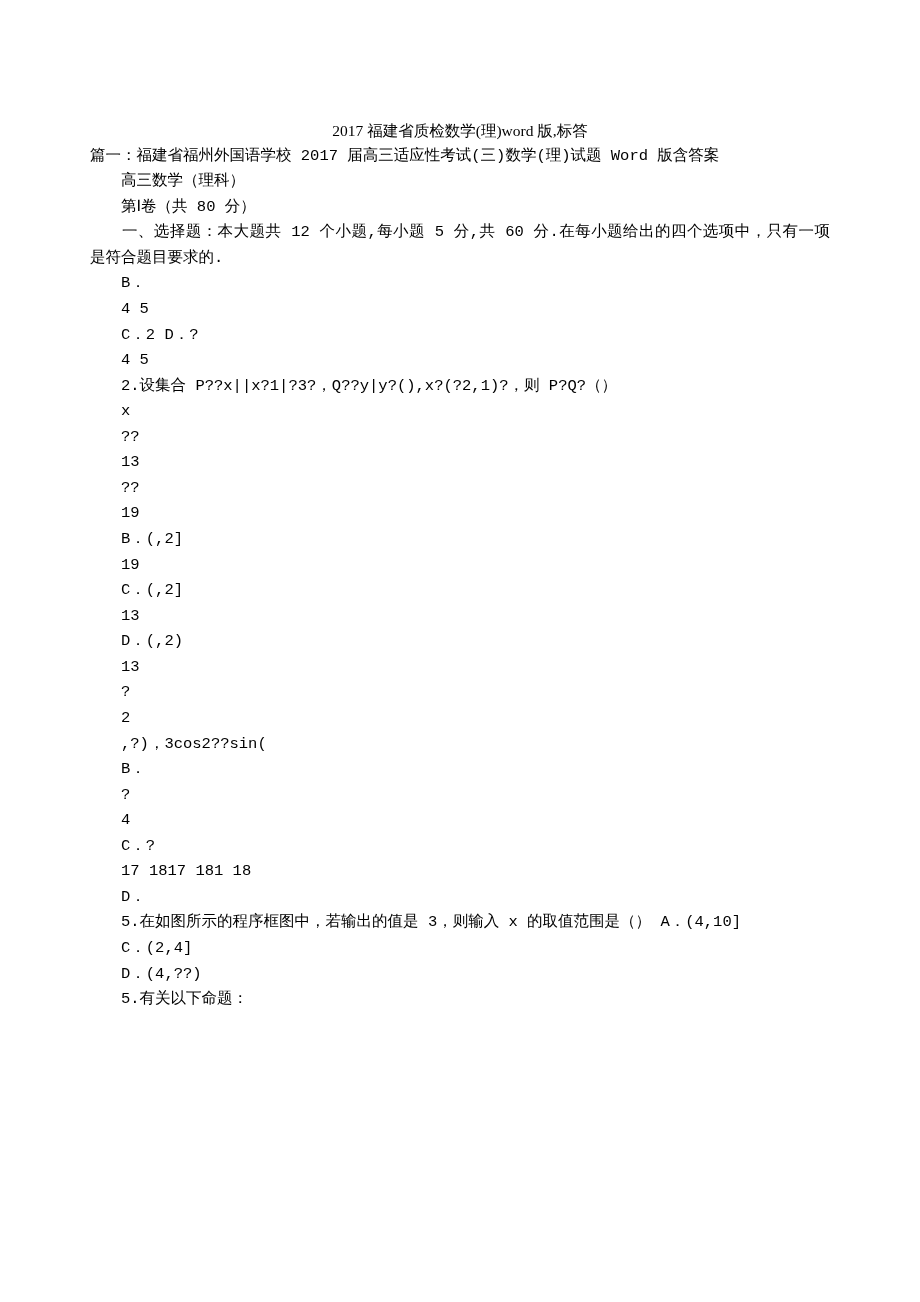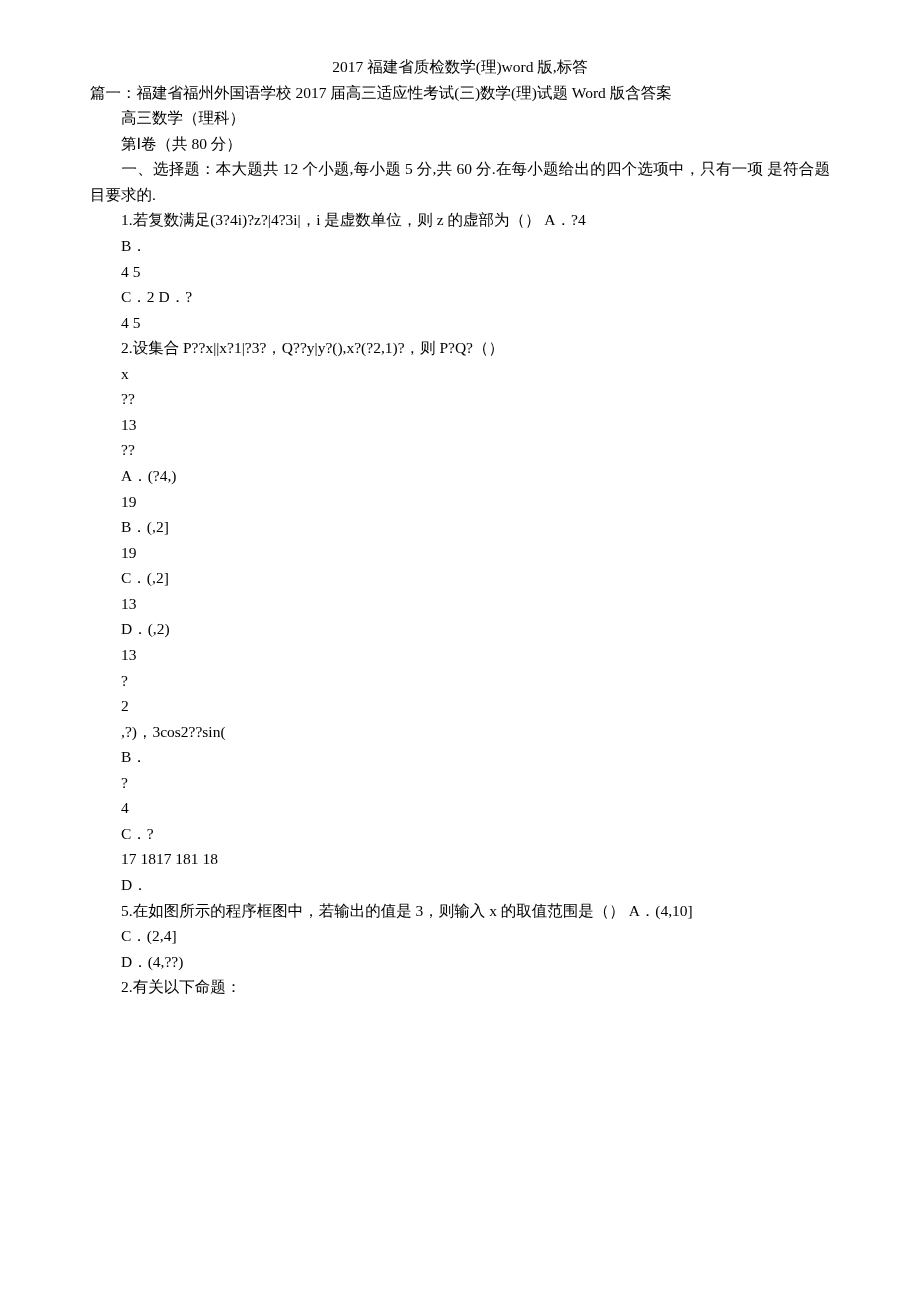--- a/index.html
+++ b/index.html
@@ -8,75 +8,74 @@
     background: #fff;
     font-family: "SimSun", "宋体", serif;
     font-size: 15.5px;
     line-height: 1.65;
     color: #000;
   }
   .page {
     width: 920px;
     min-height: 1302px;
     box-sizing: border-box;
-    padding: 54px 90px 60px 90px;
+    padding: 118px 90px 60px 90px;
     position: relative;
   }
   .doc-title {
     text-align: center;
     font-size: 15.5px;
     margin-bottom: 4px;
   }
   .justify {
     text-align: justify;
     text-justify: inter-ideograph;
+    font-family: Liberation Mono, monospace;
   }
   .flush {
     text-indent: 0;
   }
   .para {
     margin: 0;
   }
 </style>
 </head>
 <body>
 
 <div class="page">
 
   <p class="para doc-title">2017 福建省质检数学(理)word 版,标答</p>
 
   <p class="para justify flush">篇一：福建省福州外国语学校 2017 届高三适应性考试(三)数学(理)试题  Word 版含答案</p>
   <p class="para justify flush">　　高三数学（理科）</p>
   <p class="para justify flush">　　第Ⅰ卷（共 80 分）</p>
   <p class="para justify flush">　　一、选择题：本大题共 12 个小题,每小题 5 分,共 60 分.在每小题给出的四个选项中，只有一项  是符合题目要求的.</p>
-  <p class="para justify flush">　　1.若复数满足(3?4i)?z?|4?3i|，i 是虚数单位，则 z 的虚部为（）   A．?4</p>
   <p class="para justify flush">　　B．</p>
   <p class="para justify flush">　　4 5</p>
   <p class="para justify flush">　　C．2 D．?</p>
   <p class="para justify flush">　　4 5</p>
   <p class="para justify flush">　　2.设集合 P??x||x?1|?3?，Q??y|y?(),x?(?2,1)?，则 P?Q?（）</p>
   <p class="para justify flush">　　x</p>
   <p class="para justify flush">　　??</p>
   <p class="para justify flush">　　13</p>
   <p class="para justify flush">　　??</p>
-  <p class="para justify flush">　　A．(?4,)</p>
   <p class="para justify flush">　　19</p>
   <p class="para justify flush">　　B．(,2]</p>
   <p class="para justify flush">　　19</p>
   <p class="para justify flush">　　C．(,2]</p>
   <p class="para justify flush">　　13</p>
   <p class="para justify flush">　　D．(,2)</p>
   <p class="para justify flush">　　13</p>
   <p class="para justify flush">　　?</p>
   <p class="para justify flush">　　2</p>
   <p class="para justify flush">　　,?)，3cos2??sin(</p>
   <p class="para justify flush">　　B．</p>
   <p class="para justify flush">　　?</p>
   <p class="para justify flush">　　4</p>
   <p class="para justify flush">　　C．?</p>
   <p class="para justify flush">　　17 1817 181 18</p>
   <p class="para justify flush">　　D．</p>
   <p class="para justify flush">　　5.在如图所示的程序框图中，若输出的值是 3，则输入 x 的取值范围是（）   A．(4,10]</p>
   <p class="para justify flush">　　C．(2,4]</p>
   <p class="para justify flush">　　D．(4,??)</p>
-  <p class="para justify flush">　　2.有关以下命题：</p>
+  <p class="para justify flush">　　5.有关以下命题：</p>
 
 </div>
 
 </body></html>

